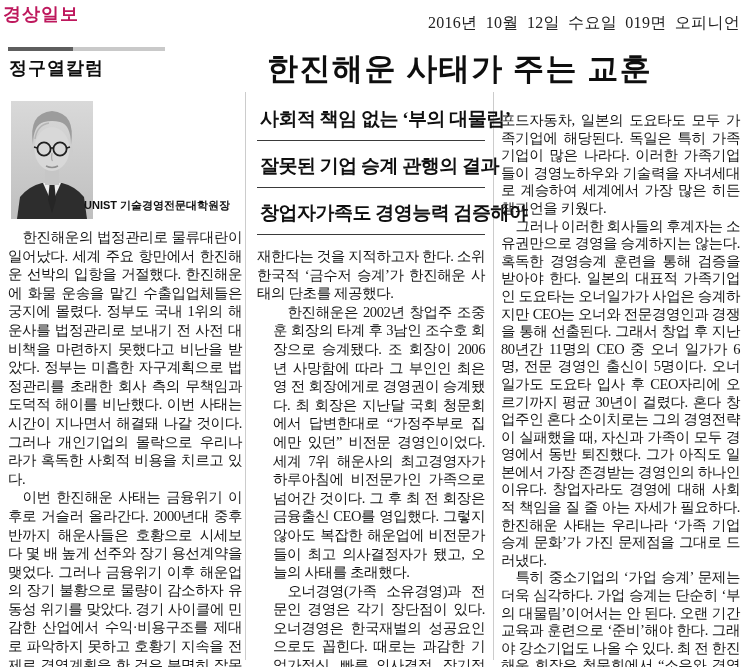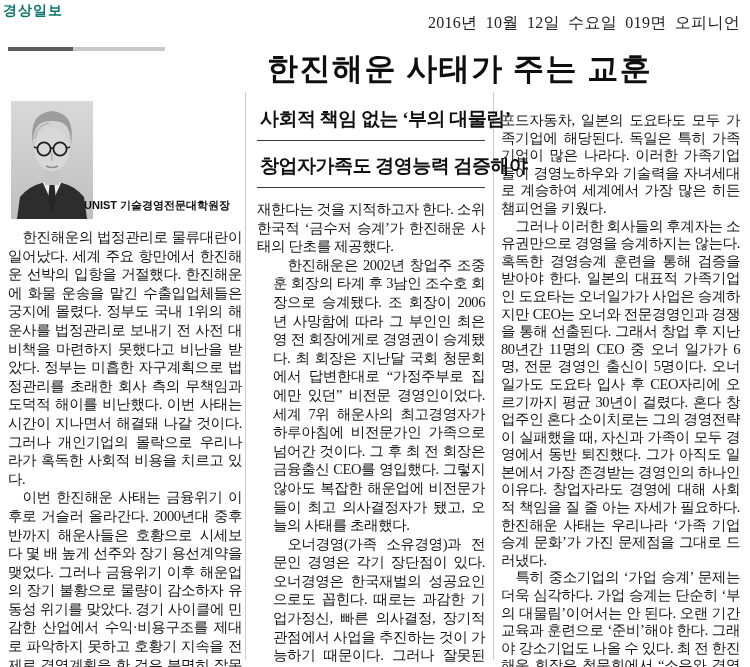--- a/index.html
+++ b/index.html
@@ -2,21 +2,21 @@
 <html><head>
 <meta charset="utf-8">
 <style>
   html,body{margin:0;padding:0;background:#ffffff;}
   .page{
     position:relative;width:750px;height:667px;background:#ffffff;overflow:hidden;
     font-family:"Liberation Serif","DejaVu Serif",serif;color:#1b1b1b;
   }
   .masthead{
     position:absolute;left:3px;top:2px;font-family:"Liberation Sans","DejaVu Sans",sans-serif;
-    font-weight:bold;font-size:14px;letter-spacing:1px;color:#0f766e;
+    font-weight:bold;font-size:18px;letter-spacing:1px;color:#be185d;
   }
   .dateline{
     position:absolute;right:10px;top:13px;font-size:16px;color:#222;word-spacing:4px;letter-spacing:0.3px;
   }
   .col-hdr-bar{position:absolute;left:8px;top:47px;width:157px;height:4px;background:#c9c9c9;}
   .col-hdr-bar .bar-dark{display:block;width:65px;height:4px;background:#5e5e5e;}
   .col-hdr{
     position:absolute;left:9px;top:56px;font-family:"Liberation Sans","DejaVu Sans",sans-serif;
     font-weight:bold;font-size:18px;letter-spacing:1px;color:#0d0d0d;
   }
@@ -52,20 +52,21 @@
 <body>
 
 <div class="page">
 
   <div class="masthead">경상일보</div>
   <div class="dateline">2016년  10월  12일  수요일  019면  오피니언</div>
 
   <div class="col-hdr-bar">
     <span class="bar-dark"></span>
   </div>
+  <div class="col-hdr">정구열칼럼</div>
 
   <h1 class="headline">한진해운 사태가 주는 교훈</h1>
 
   <div class="photo">
     <svg width="82" height="118" viewBox="0 0 82 118" xmlns="http://www.w3.org/2000/svg">
       <defs>
         <linearGradient id="bg" x1="0" y1="0" x2="0" y2="1">
           <stop offset="0" stop-color="#d9d9d9"></stop>
             <stop offset="1" stop-color="#bfbfbf"></stop>
         </linearGradient>
@@ -103,20 +104,21 @@
   <div class="vrule r1"></div>
   <div class="vrule r2"></div>
 
   <div class="bodycol col1">
     <p class="ind">한진해운의 법정관리로 물류대란이 일어났다. 세계 주요 항만에서 한진해운 선박의 입항을 거절했다. 한진해운에 화물 운송을 맡긴 수출입업체들은 궁지에 몰렸다. 정부도 국내 1위의 해운사를 법정관리로 보내기 전 사전 대비책을 마련하지 못했다고 비난을 받았다. 정부는 미흡한 자구계획으로 법정관리를 초래한 회사 측의 무책임과 도덕적 해이를 비난했다. 이번 사태는 시간이 지나면서 해결돼 나갈 것이다. 그러나 개인기업의 몰락으로 우리나라가 혹독한 사회적 비용을 치르고 있다.</p>
     <p class="ind">이번 한진해운 사태는 금융위기 이후로 거슬러 올라간다. 2000년대 중후반까지 해운사들은 호황으로 시세보다 몇 배 높게 선주와 장기 용선계약을 맺었다. 그러나 금융위기 이후 해운업의 장기 불황으로 물량이 감소하자 유동성 위기를 맞았다. 경기 사이클에 민감한 산업에서 수익·비용구조를 제대로 파악하지 못하고 호황기 지속을 전제로 경영계획을 한 것은 분명히 잘못이다. 비전문가적인 의사결정으로 부도를 초래하고 국가기간 산업인 물류인프라를 훼손시킨 최고경영진은 마땅히 비난받아야 한다. 그러나 필자는 이러한 사태 이면에는 한국의 잘못된 기업승계 관행이 존</p>
   </div>
 
   <div class="col2wrap">
     <div class="subhead">사회적 책임 없는 ‘부의 대물림’</div>
+    <div class="subhead">잘못된 기업 승계 관행의 결과</div>
     <div class="subhead">창업자가족도 경영능력 검증해야</div>
     <div class="col2body">
       <p>재한다는 것을 지적하고자 한다. 소위 한국적 ‘금수저 승계’가 한진해운 사태의 단초를 제공했다.</p>
       <p class="ind">한진해운은 2002년 창업주 조중훈 회장의 타계 후 3남인 조수호 회장으로 승계됐다. 조 회장이 2006년 사망함에 따라 그 부인인 최은영 전 회장에게로 경영권이 승계됐다. 최 회장은 지난달 국회 청문회에서 답변한대로 “가정주부로 집에만 있던” 비전문 경영인이었다. 세계 7위 해운사의 최고경영자가 하루아침에 비전문가인 가족으로 넘어간 것이다. 그 후 최 전 회장은 금융출신 CEO를 영입했다. 그렇지 않아도 복잡한 해운업에 비전문가들이 최고 의사결정자가 됐고, 오늘의 사태를 초래했다.</p>
       <p class="ind">오너경영(가족 소유경영)과 전문인 경영은 각기 장단점이 있다. 오너경영은 한국재벌의 성공요인으로도 꼽힌다. 때로는 과감한 기업가정신, 빠른 의사결정, 장기적 관점에서 사업을 추진하는 것이 가능하기 때문이다. 그러나 잘못된 의사결정에 대한 견제장치가 약하다는 단점도 있다. 가족기업은 다른 나라에서도 많이 존재한다. 예를 들어, 독일의 폭스바겐, 세계적 자동차 부품회사 보슈, 미국의 월마트,</p>
     </div>
   </div>
 
   <div class="bodycol col3">
     <p>포드자동차, 일본의 도요타도 모두 가족기업에 해당된다. 독일은 특히 가족기업이 많은 나라다. 이러한 가족기업들이 경영노하우와 기술력을 자녀세대로 계승하여 세계에서 가장 많은 히든 챔피언을 키웠다.</p>

